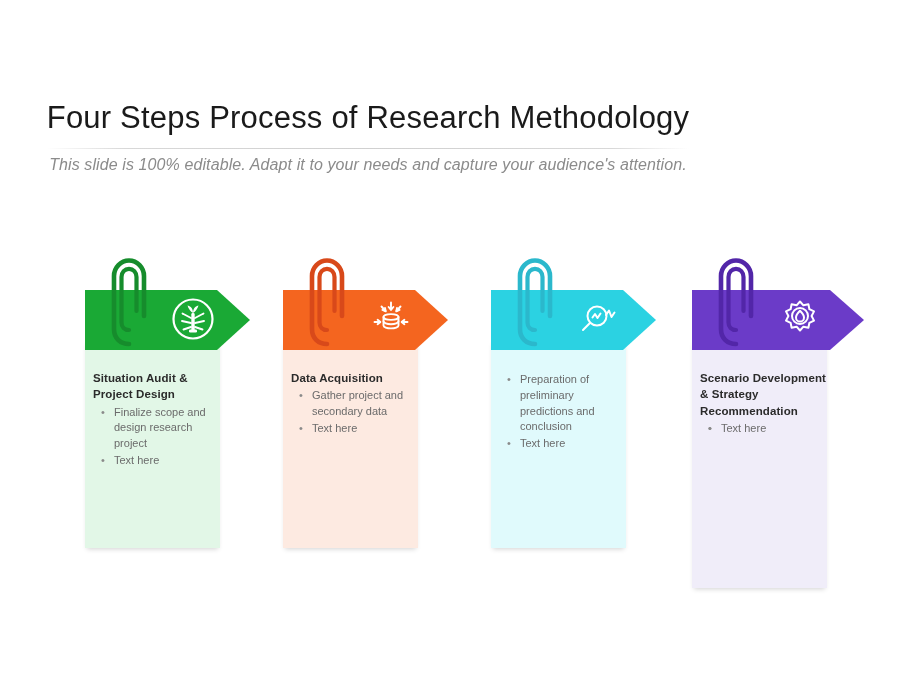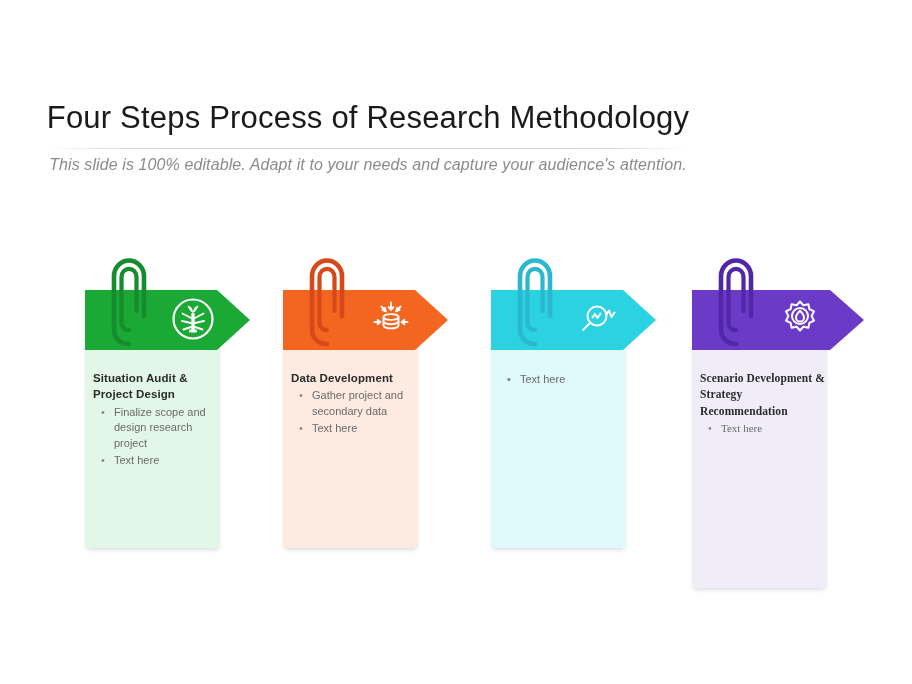--- a/index.html
+++ b/index.html
@@ -60,21 +60,21 @@
   }
   .card {
     position: absolute;
     top: 0;
     width: 205px;
     height: 330px;
   }
   .card-1 { left: 85px; }
   .card-2 { left: 283px; }
   .card-3 { left: 491px; }
-  .card-4 { left: 692px; font-family: Liberation Serif, serif; }
+  .card-4 { left: 692px; }
 
   
   .panel {
     position: absolute;
     left: 0;
     top: 92px;
     width: 135px;
     height: 208px;
     box-shadow: 0 3px 5px -2px rgba(0,0,0,0.18);
   }
@@ -215,21 +215,21 @@
           <line x1="32.5" y1="10.5" x2="28.5" y2="15"></line>
           <path d="M31.6 13.9 L28.3 15.3 L29 11.9"></path>
           <line x1="6.5" y1="26" x2="12" y2="26"></line>
           <path d="M9.6 23.8 L12.4 26 L9.6 28.2"></path>
           <line x1="39.5" y1="26" x2="34" y2="26"></line>
           <path d="M36.4 23.8 L33.6 26 L36.4 28.2"></path>
         </g>
       </svg>
     </div>
     <div class="card-text">
-      <p class="card-heading">Data Development</p>
+      <p class="card-heading">Data Acquisition</p>
       <ul class="bullets">
         <li><span class="dot">•</span><span>Gather project and secondary data</span></li>
         <li><span class="dot">•</span><span>Text here</span></li>
       </ul>
     </div>
   </div>
 
   <div class="card card-3">
     <div class="panel" style="background: rgb(224, 250, 252);"></div>
     <div class="banner" style="background: rgb(43, 210, 226);"></div>
@@ -244,21 +244,21 @@
         <g fill="none" stroke="#ffffff" stroke-width="2" stroke-linecap="round" stroke-linejoin="round">
           <circle cx="21" cy="20" r="9.5"></circle>
           <line x1="14.2" y1="26.8" x2="7" y2="34"></line>
           <path d="M16.5 21.5 L19 18 L21.5 22 L24.5 17.5"></path>
           <path d="M30 19 L33 14.5 L35.5 21 L38.5 16.5"></path>
         </g>
       </svg>
     </div>
     <div class="card-text">
       <ul class="bullets">
-        <li><span class="dot">•</span></li>
+        <li><span class="dot">•</span><span>Preparation of preliminary predictions and conclusion</span></li>
         <li><span class="dot">•</span><span>Text here</span></li>
       </ul>
     </div>
   </div>
 
   <div class="card card-4">
     <div class="panel" style="background: rgb(240, 237, 249);"></div>
     <div class="banner" style="background: rgb(107, 59, 200);"></div>
     <div class="clip">
       <svg viewBox="0 0 44 92">

